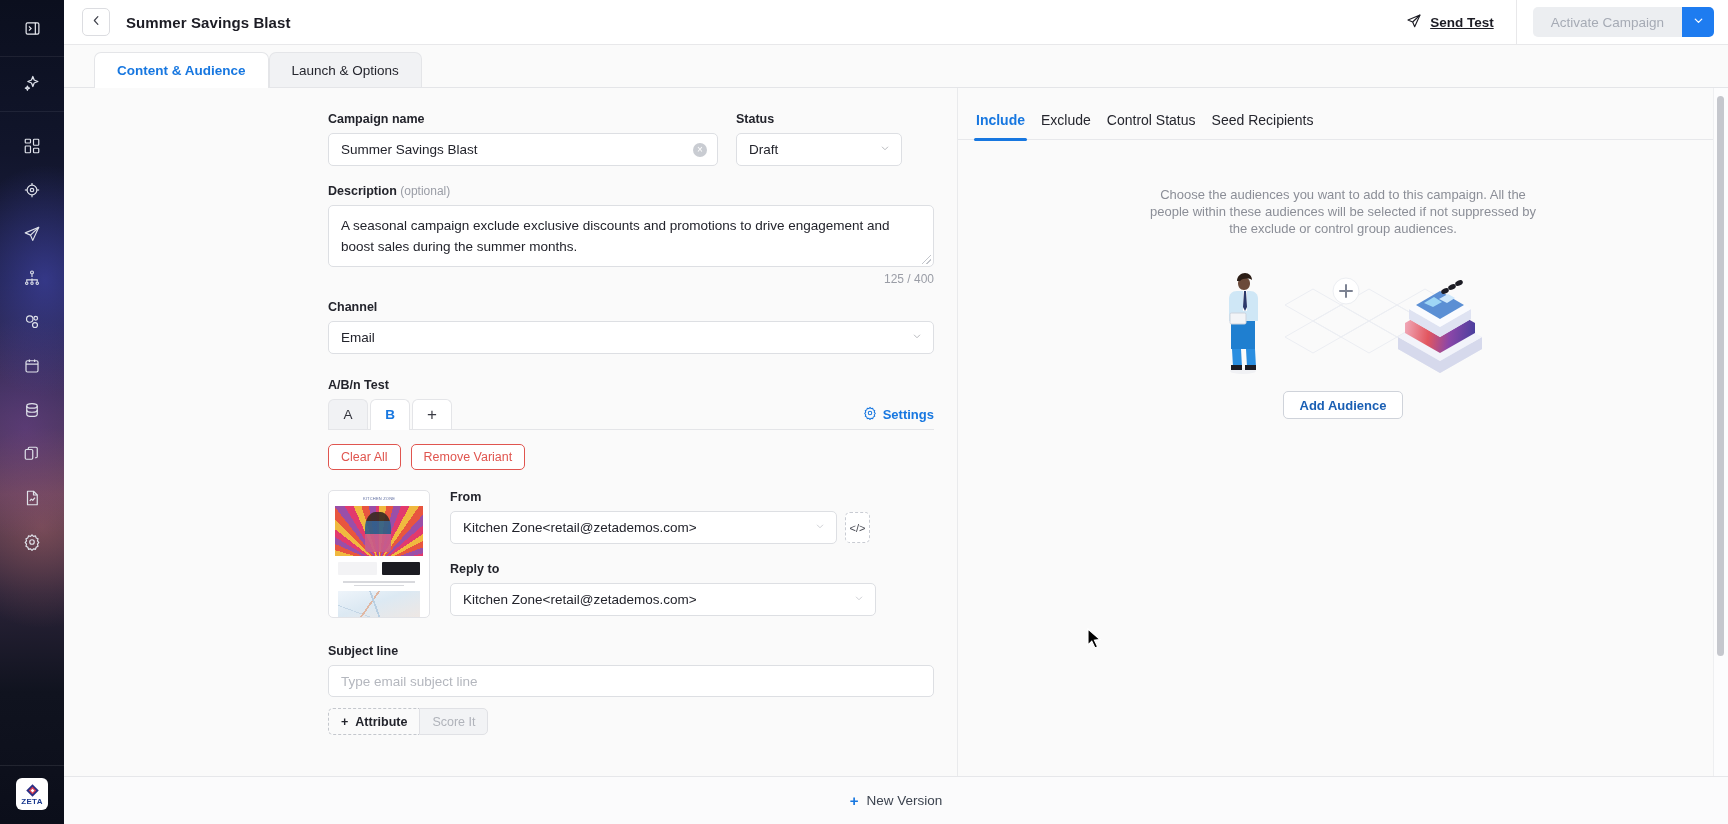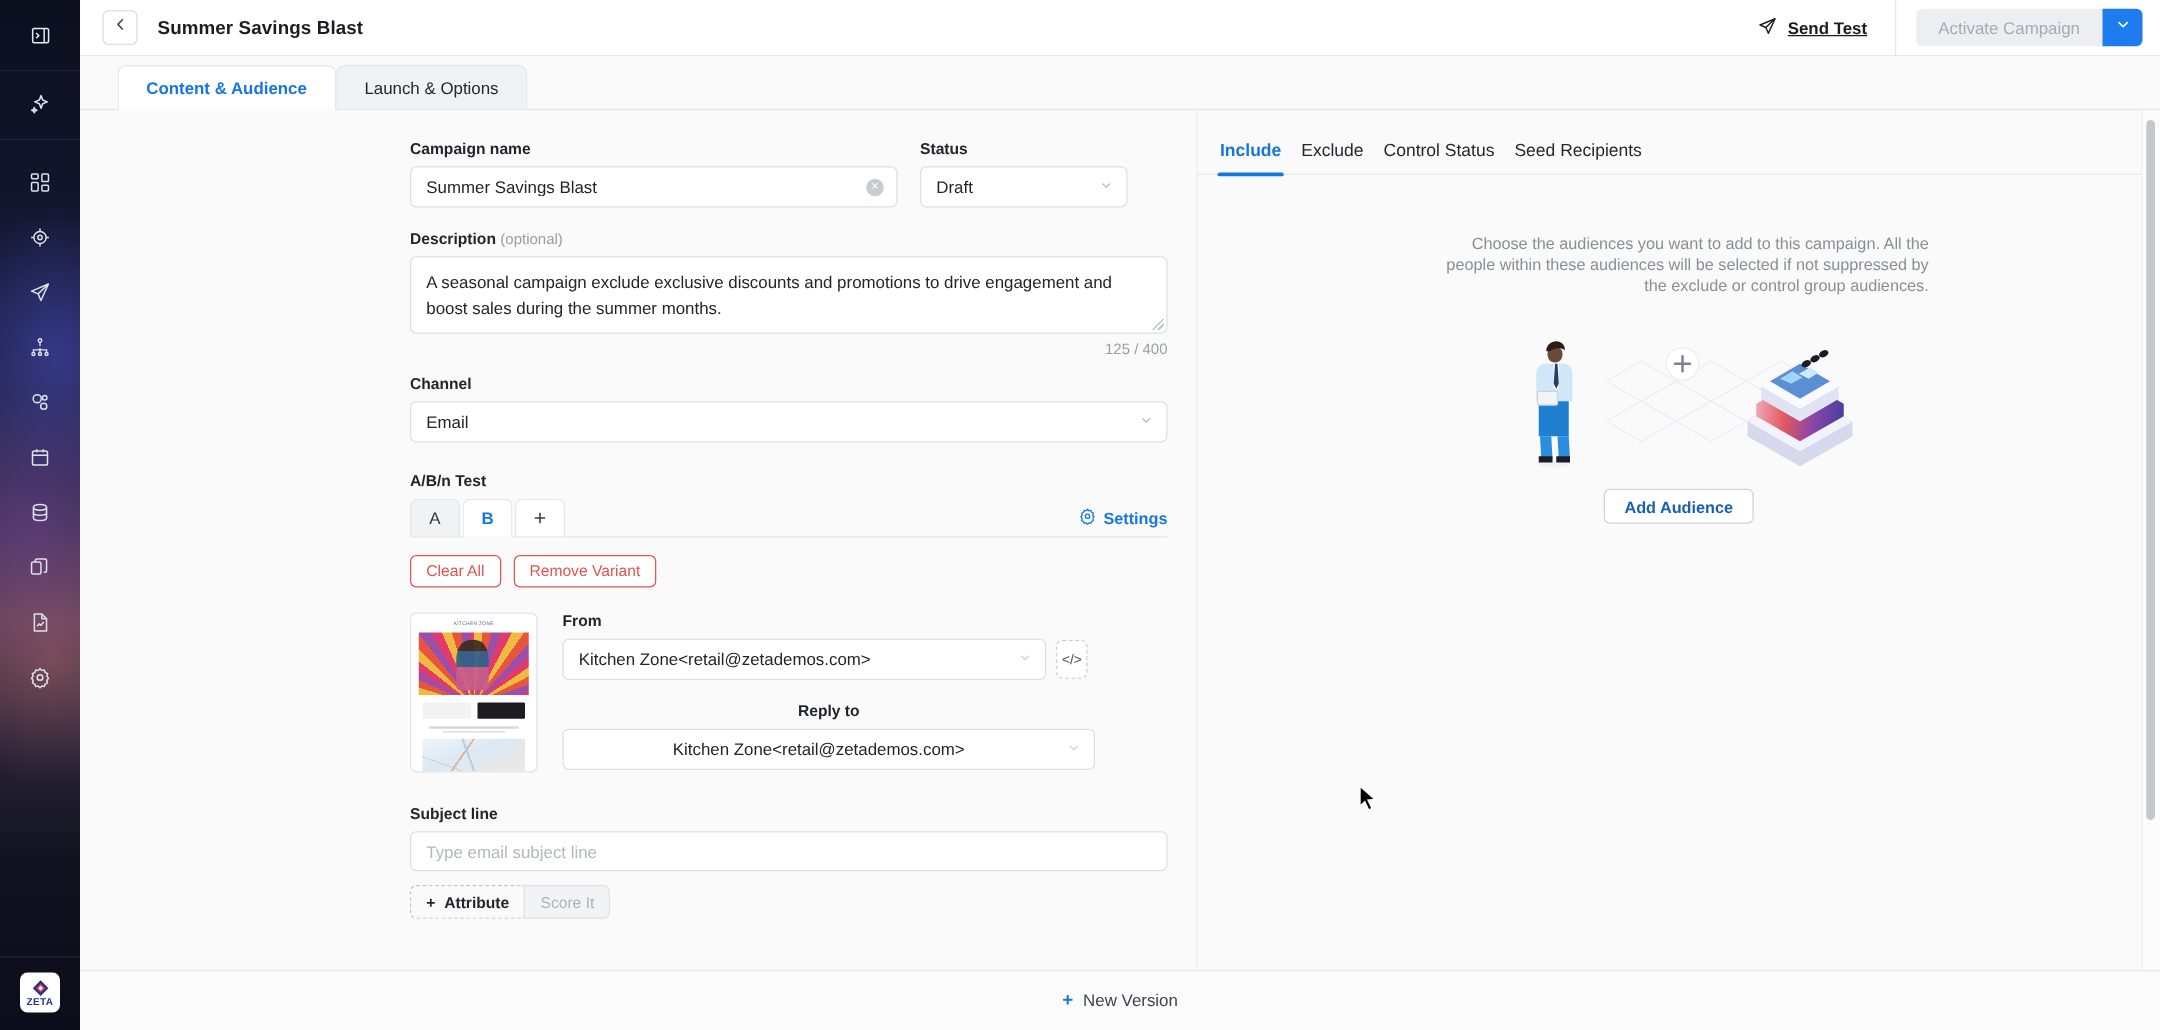--- a/index.html
+++ b/index.html
@@ -232,21 +232,21 @@
   }
 
   .variant-fields { flex: 1 1 auto; min-width: 0; }
   .from-row { display: flex; gap: 8px; align-items: center; }
   .from-row .inp { width: 387px; }
   .code-btn {
     width: 25px; height: 31px; border: 1px dashed #c8cbd2; border-radius: 5px;
     background: #fff; display: flex; align-items: center; justify-content: center;
     cursor: pointer; font-size: 11px; color: #4a4c55; flex: 0 0 25px;
   }
-  .replyto-wrap { margin-top: 18px; width: 426px; text-align: center; }
+  .replyto-wrap { margin-top: 18px; width: 426px; }
   .subject-wrap { margin-top: 26px; width: 606px; }
   .subject-inp { height: 32px; }
 
   .attr-row { display: flex; align-items: center; margin-top: 11px; }
   .attr-btn {
     height: 27px; padding: 0 12px; border: 1px dashed #c4c7cd; border-right: none;
     border-radius: 5px 0 0 5px; background: #fafafa; color: #23242c;
     font-size: 12.5px; font-weight: bold; display: flex; align-items: center; gap: 7px;
     cursor: pointer; font-family: inherit;
   }
@@ -262,21 +262,21 @@
     font-size: 14px; color: #25262e; padding: 0 2px 11px; cursor: pointer;
     position: relative;
   }
   .aud-tab.active { color: #1777e0; font-weight: bold; }
   .aud-tab.active::after {
     content: ""; position: absolute; left: 0; right: 0; bottom: -1.5px;
     height: 2.5px; background: #1777e0; border-radius: 2px;
   }
   .aud-empty { padding-top: 46px; display: flex; flex-direction: column; align-items: center; }
   .aud-help {
-    width: 400px; text-align: right; font-size: 13px; color: #8b8e97; line-height: 17px;
+    width: 400px; text-align: center; font-size: 13px; color: #8b8e97; line-height: 17px;
   }
   .illus { position: relative; width: 300px; height: 120px; margin-top: 24px; }
   .add-aud-btn {
     margin-top: 10px; height: 28px; padding: 0 16px; background: #fff;
     border: 1px solid #cfd3da; border-radius: 5px; color: #1a5fb4;
     font-size: 13px; font-weight: bold; cursor: pointer; font-family: inherit;
   }
 
   
   .footer {

